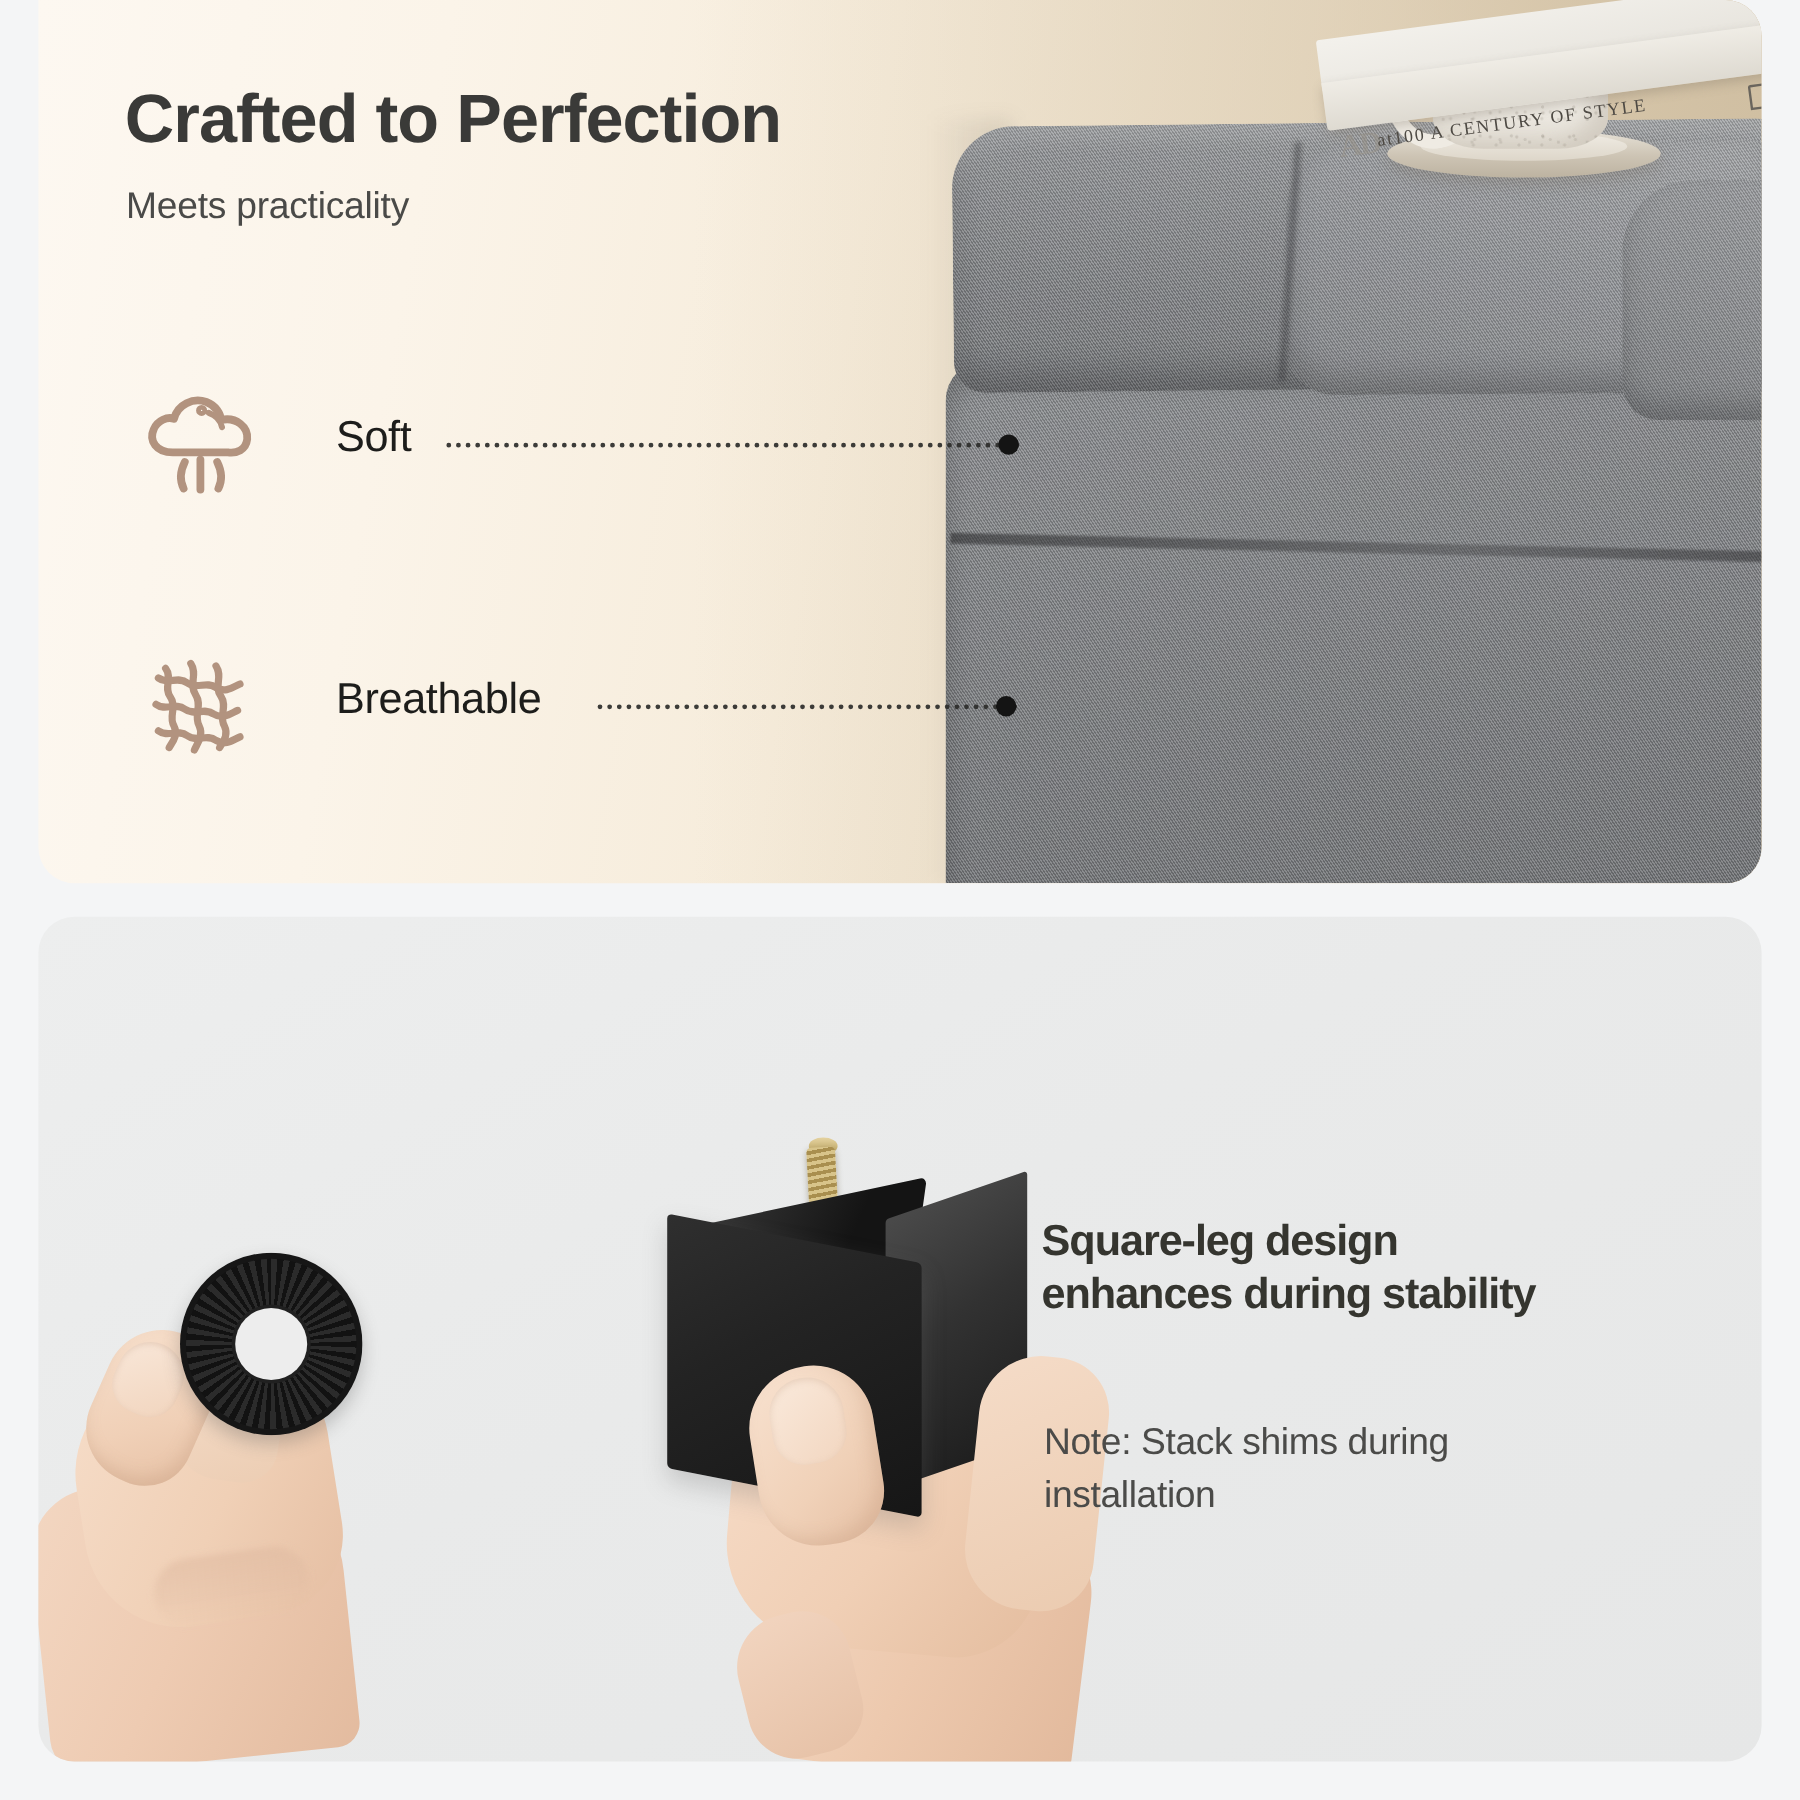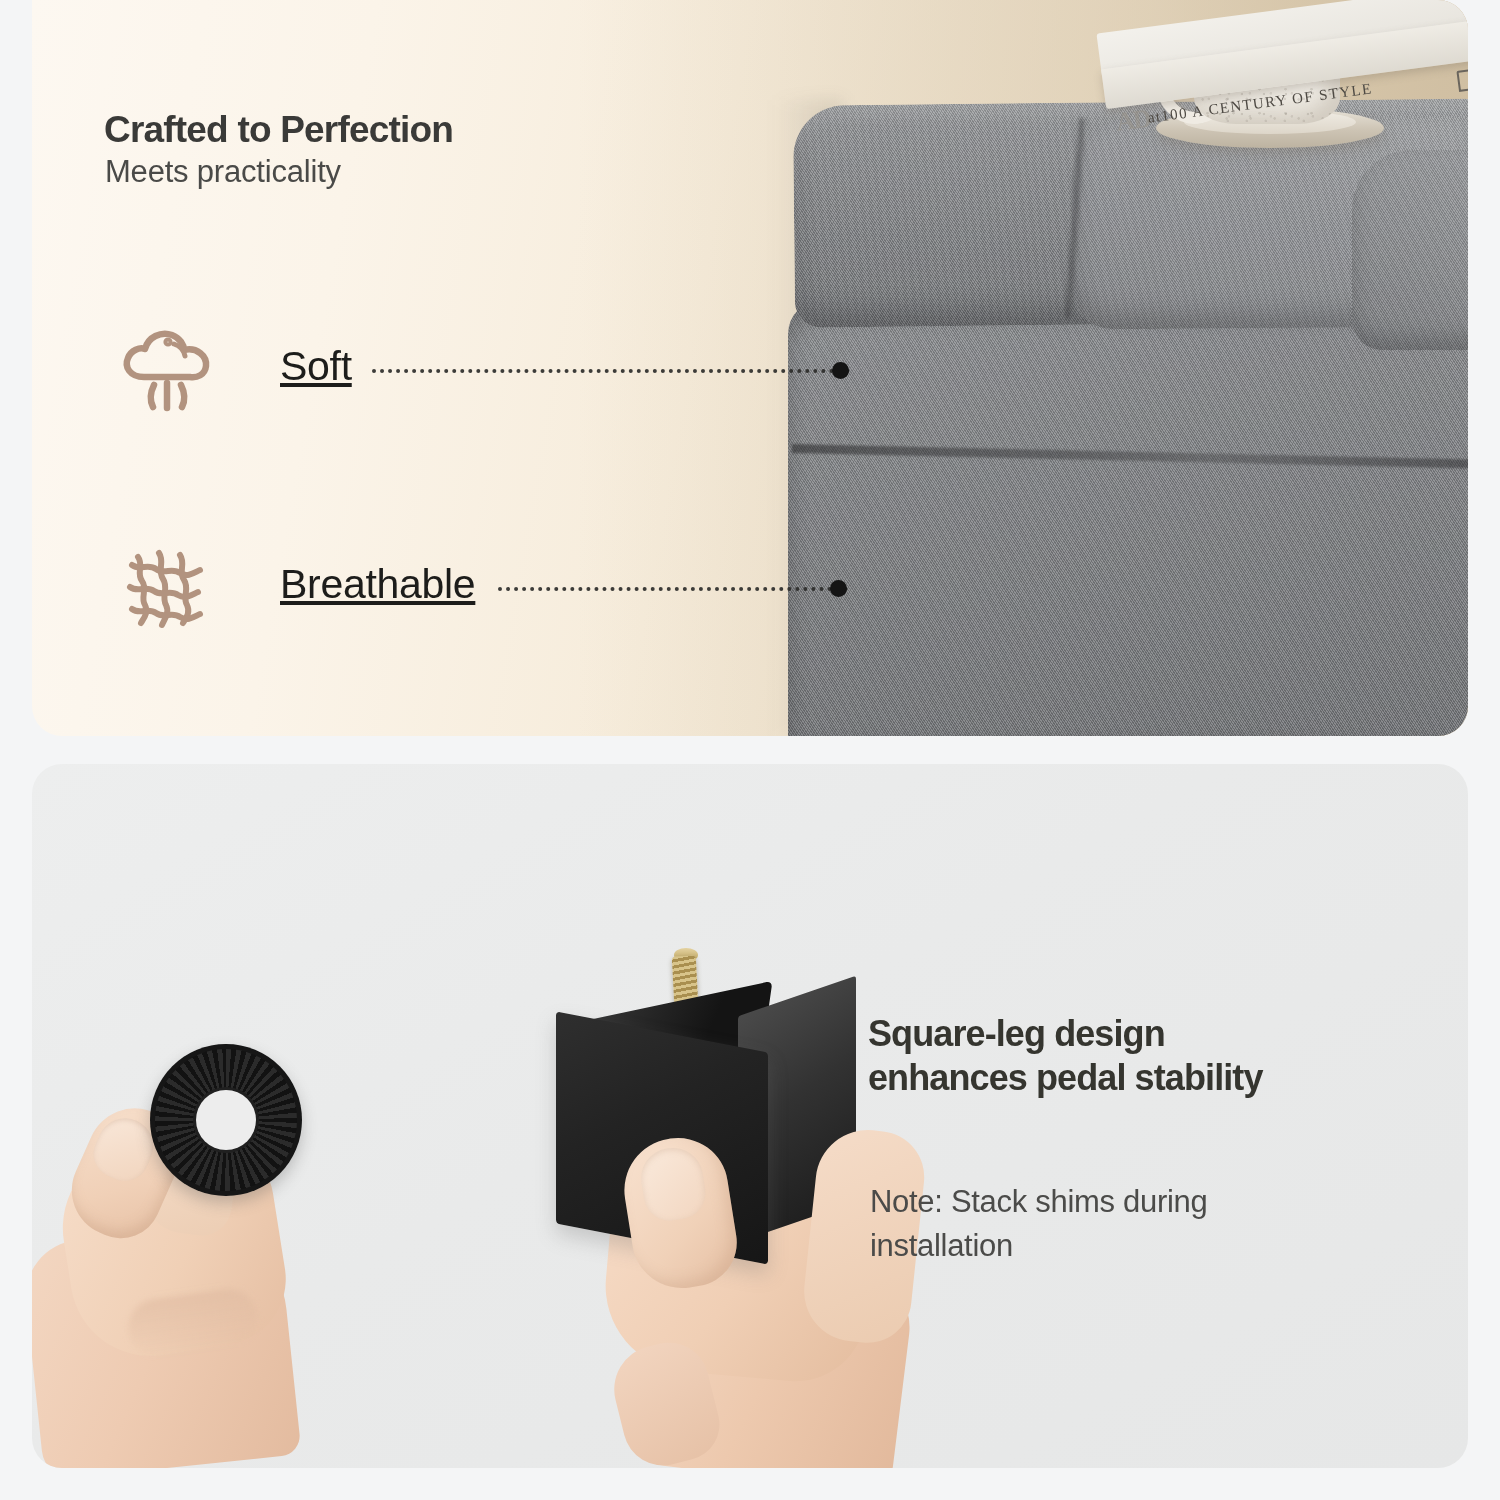--- a/index.html
+++ b/index.html
@@ -36,26 +36,25 @@
     position: absolute;
     right: 0; top: 0; bottom: 0;
     width: 62%;
     background: linear-gradient(90deg, rgba(222,206,180,0) 0%, rgba(213,197,170,0.55) 65%, rgba(206,189,160,0.85) 100%);
   }
 
   .headline {
     position: absolute;
     left: 72px;
     top: 66px;
-    font-size: 37px;
+    font-size: 57px;
     font-weight: 800;
     letter-spacing: -0.8px;
     color: #3a3a38;
     white-space: nowrap;
-    margin-top: 43px;
   }
   .subline {
     position: absolute;
     left: 73px;
     top: 148px;
     font-size: 31px;
     font-weight: 300;
     line-height: 1.53;
     color: #4a4a48;
     letter-spacing: -0.2px;
@@ -69,26 +68,25 @@
   }
   .feature .ficon {
     position: absolute;
     left: 0; top: 0;
     width: 110px; height: 110px;
   }
   .feature .flabel {
     position: absolute;
     left: 168px;
     top: 28px;
-    font-size: 41px;
+    font-size: 36px;
     font-weight: 400;
     color: #1d1d1b;
     letter-spacing: -0.3px;
     white-space: nowrap;
-    text-decoration: underline;
   }
   .feature-soft { top: 315px; }
   .feature-breathable { top: 533px; }
 
   .leader {
     position: absolute;
     height: 4px;
     border-top: 4px dotted #2d2d2b;
     opacity: .92;
   }
@@ -561,16 +559,16 @@
     <div class="leg-topface"></div>
     <div class="leg-side"></div>
     <div class="leg-front"></div>
     <div class="hr-fingers"></div>
     <div class="hr-thumb"></div>
     <div class="hr-nail"></div>
   </div>
 
   <div class="sq-head">
     <div>Square-leg design</div>
-    <div>enhances pedal stability</div>
+    <div>enhances during stability</div>
   </div>
   <div class="sq-note">Note: Stack shims during installation</div>
 </div>
 
 </body></html>

